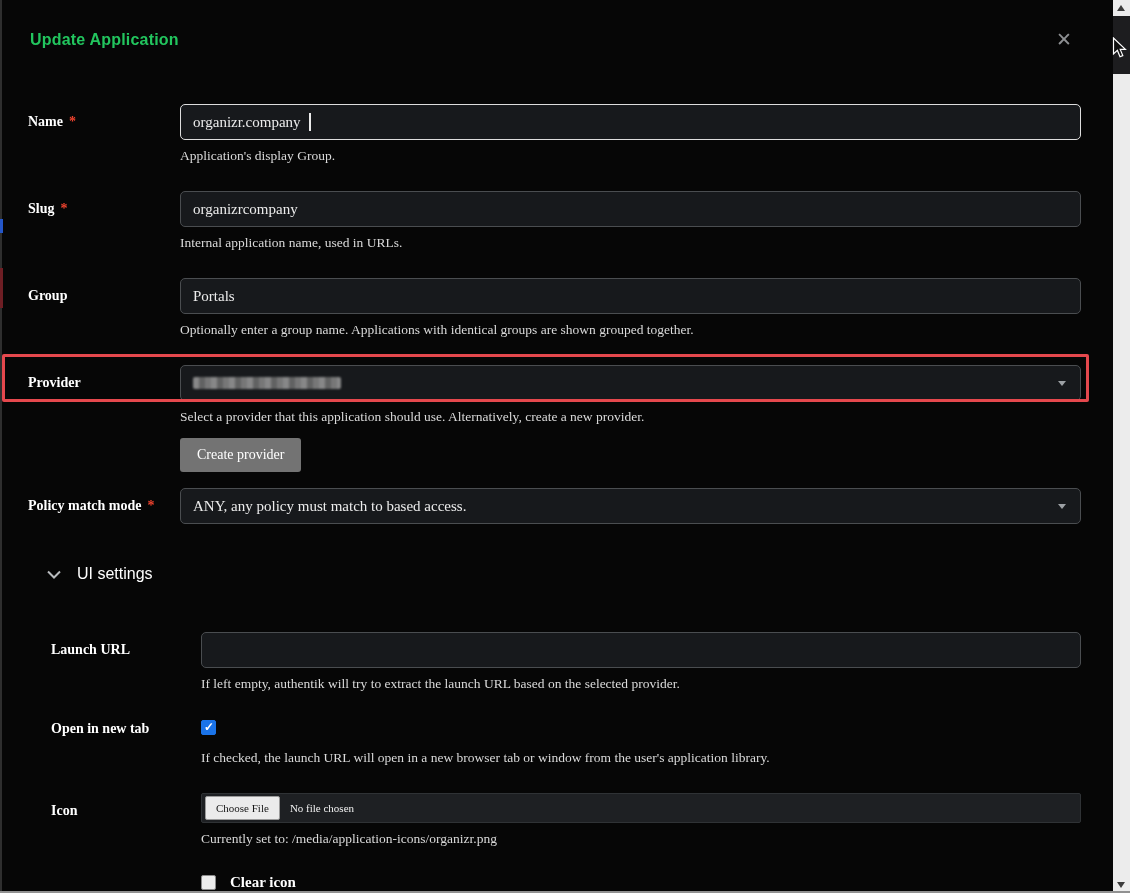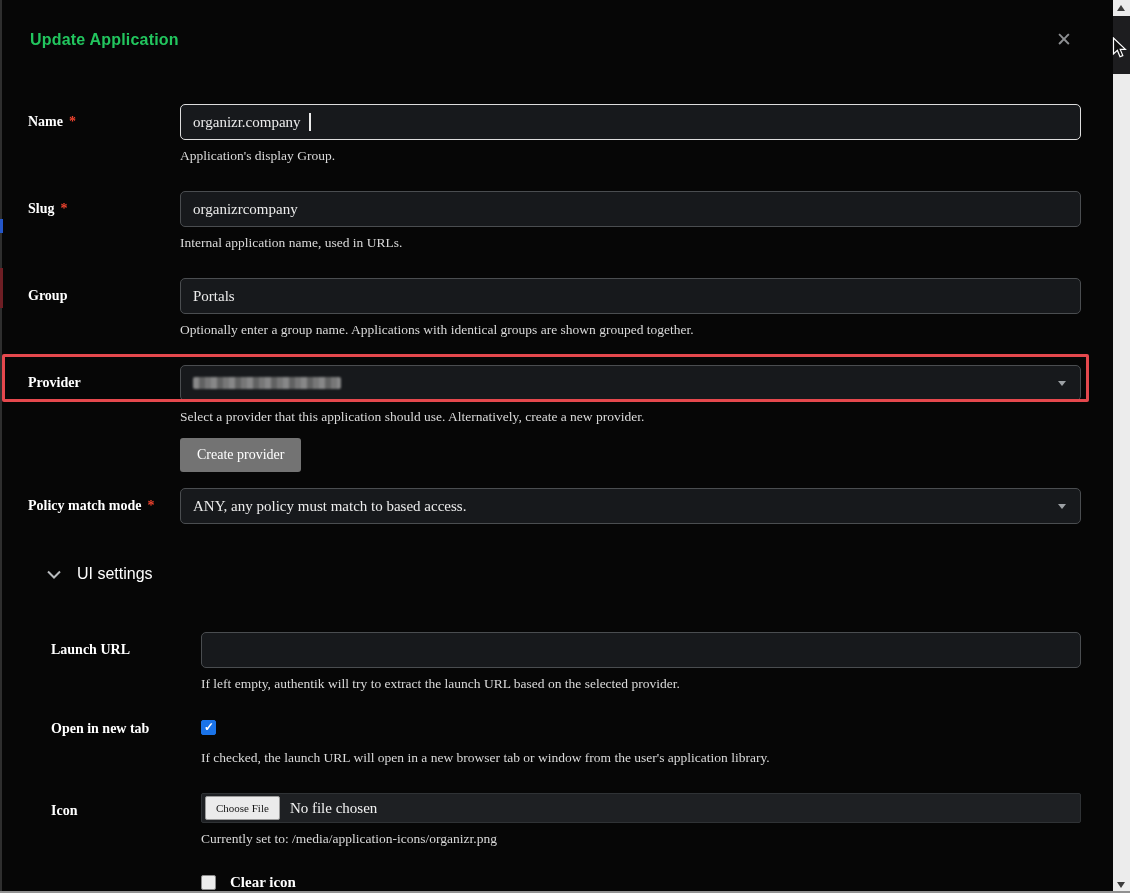--- a/index.html
+++ b/index.html
@@ -121,21 +121,21 @@
     height: 30px; display: flex; align-items: center;
     background: #1e2023; border: 1px solid #2f3235; border-radius: 2px;
     padding-left: 3px;
   }
   .choosefile {
     background: #ebebeb; color: #161616;
     border: 1px solid #9a9a9a; border-radius: 2px;
     height: 24px; padding: 0 10px; font-size: 11px;
     font-family: inherit; cursor: pointer; margin-right: 10px;
   }
-  .filestatus { font-size: 15px; color: #f2f2f2; }
+  .filestatus { font-size: 11px; color: #f2f2f2; }
 
   
   .scrollbar {
     position: absolute; right: 0; top: 0;
     width: 17px; height: 893px; background: #ececec; z-index: 30;
   }
   .sb-up {
     position: absolute; top: 5px; left: 4px;
     width: 0; height: 0;
     border-left: 4.5px solid transparent; border-right: 4.5px solid transparent;

